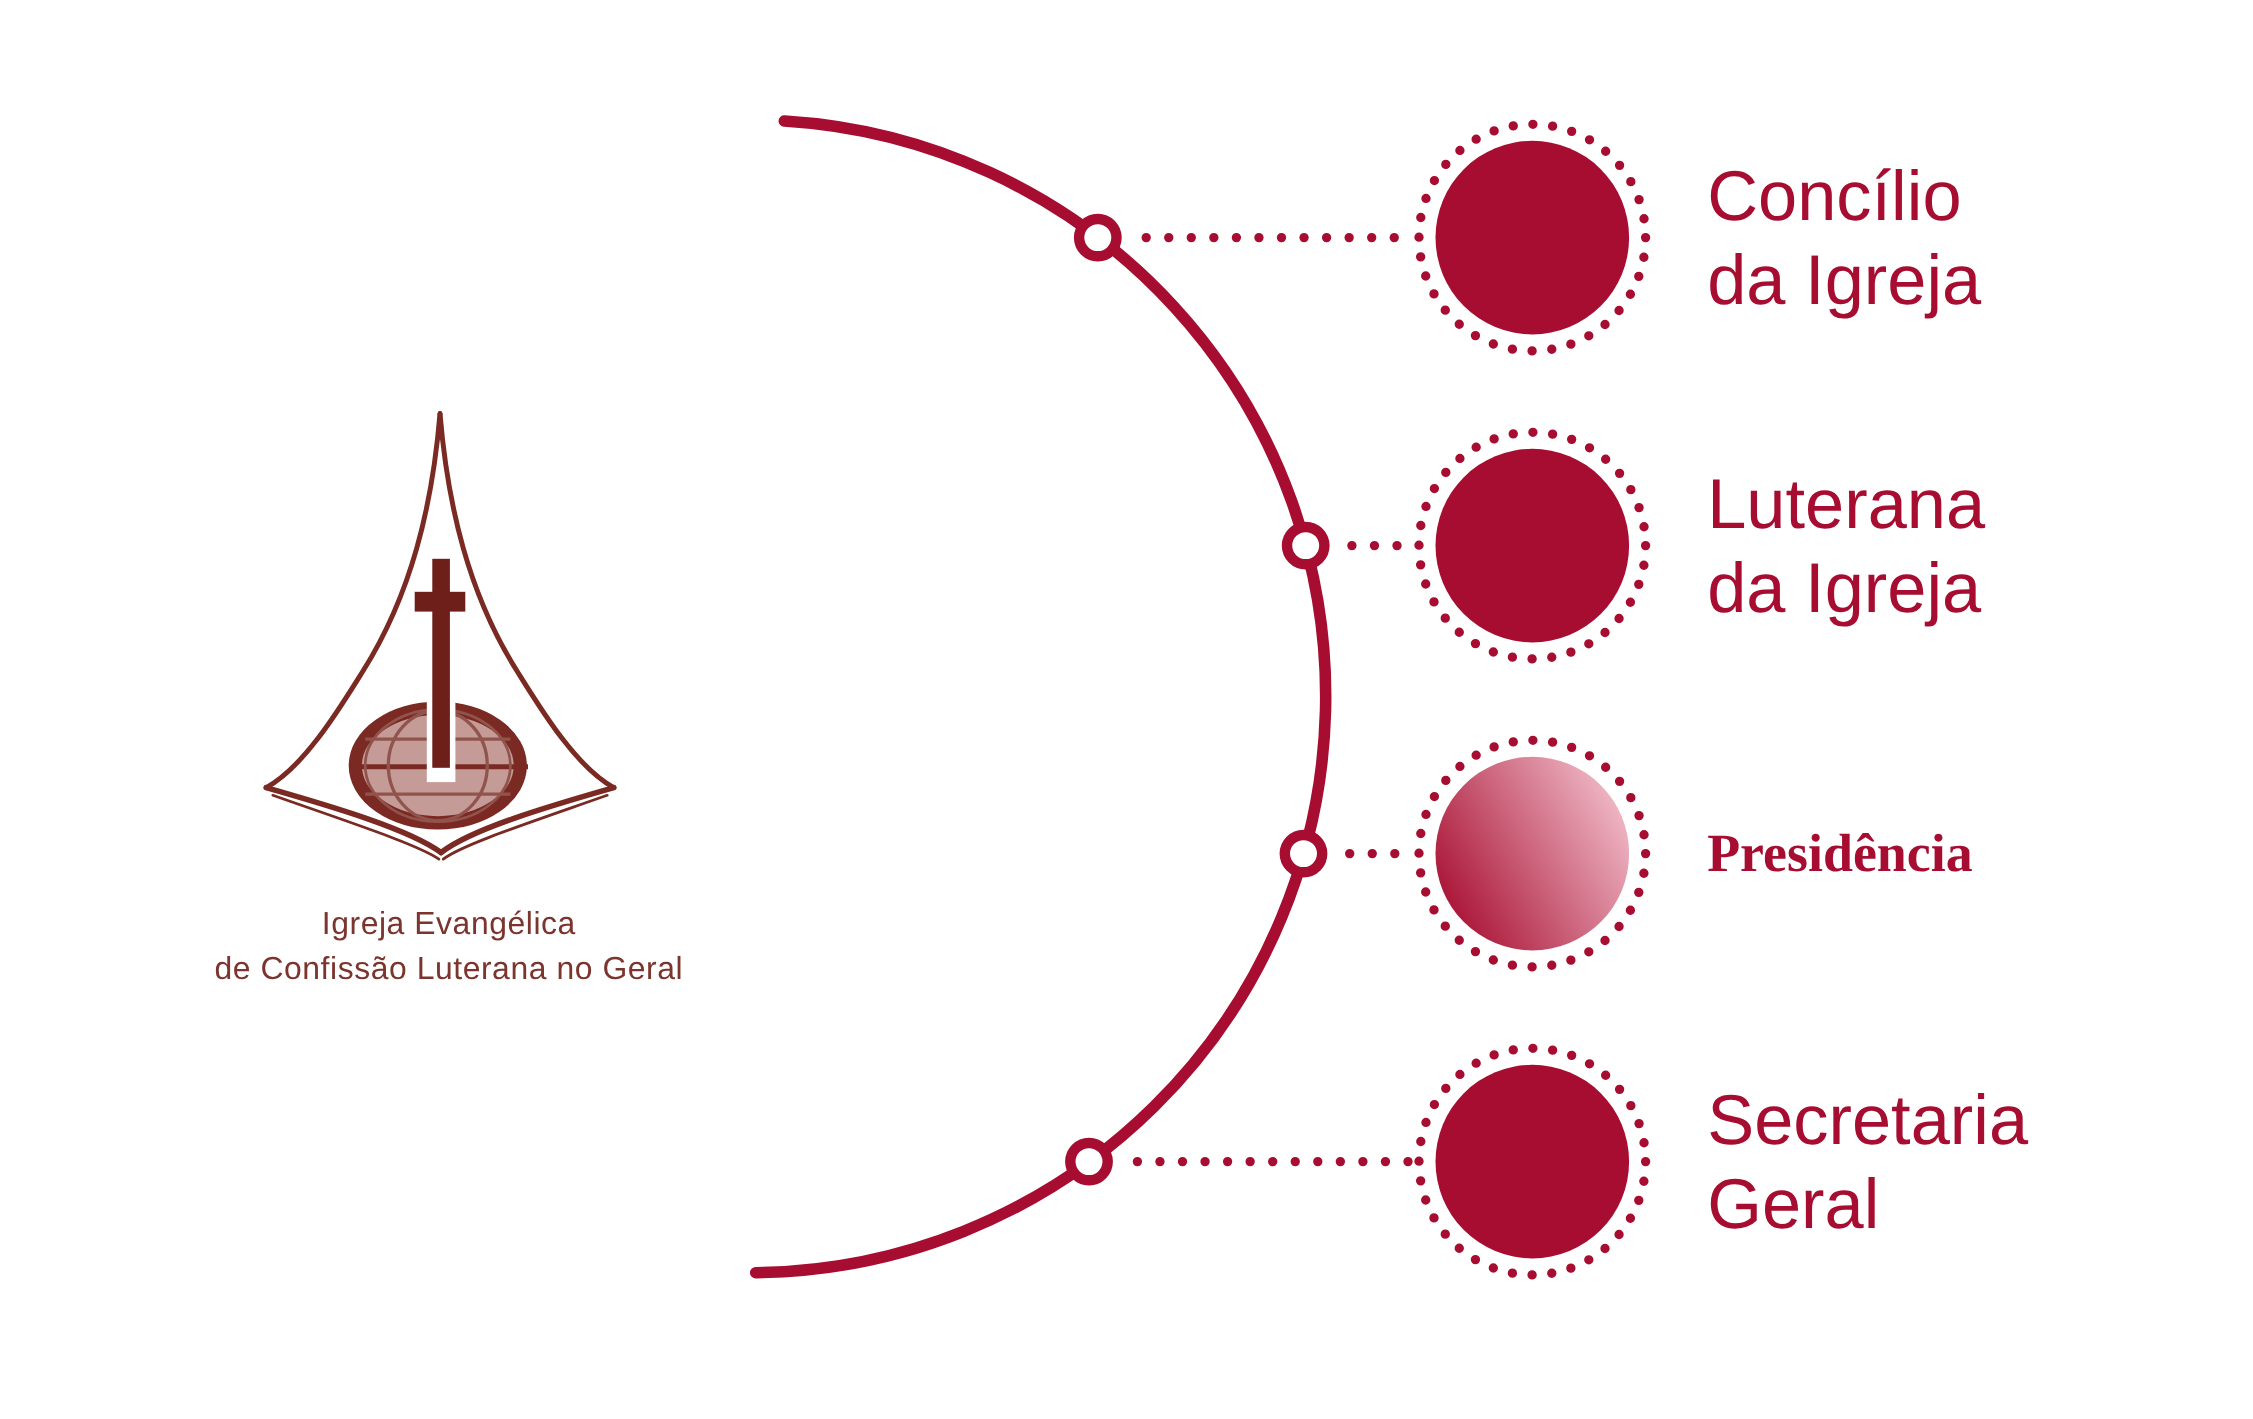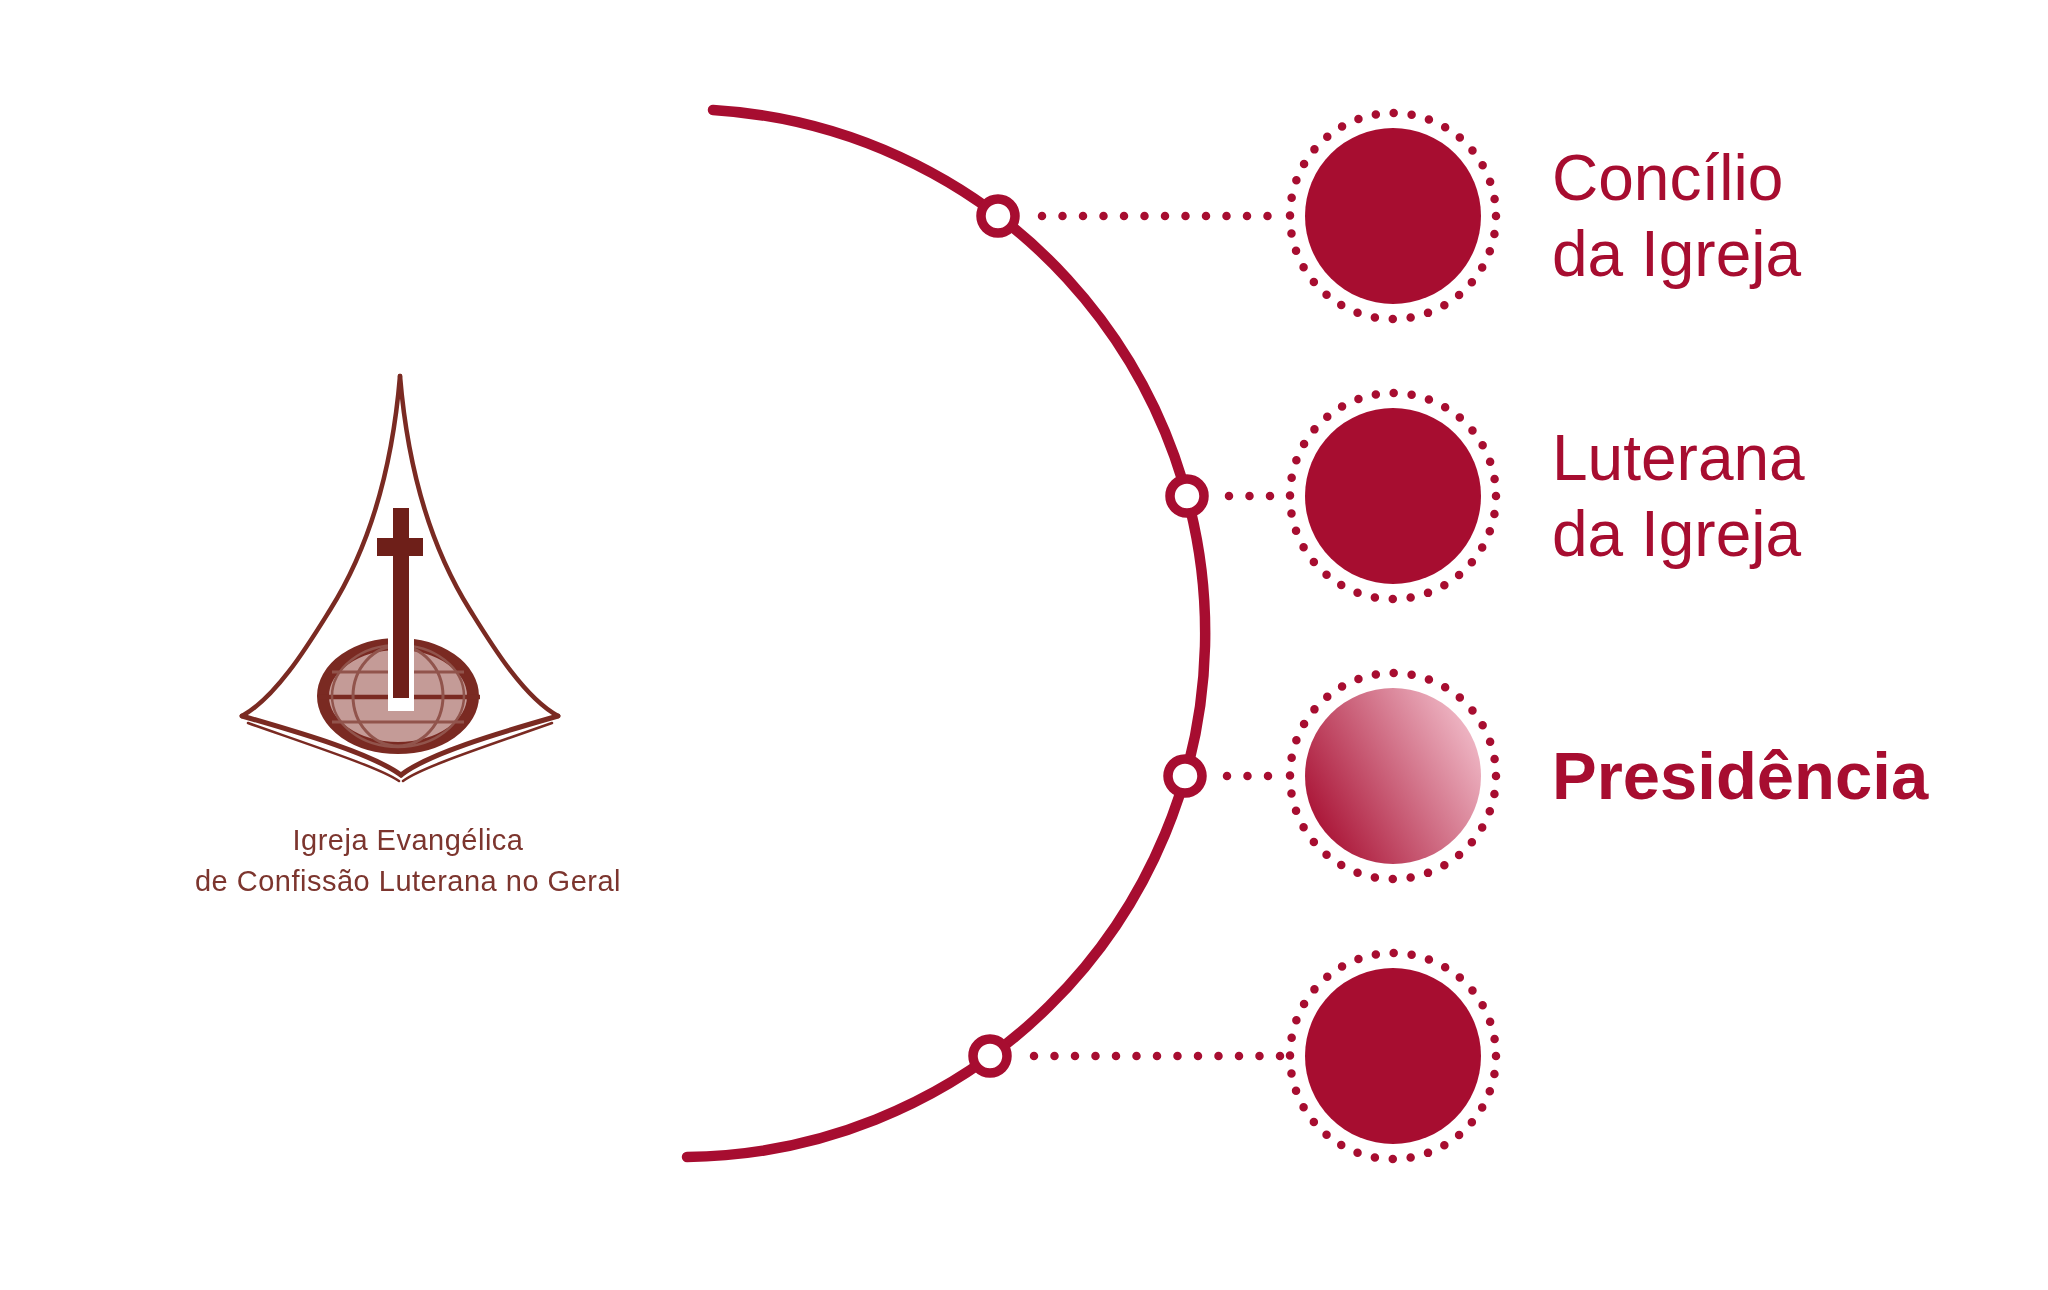--- a/index.html
+++ b/index.html
@@ -30,21 +30,21 @@
     letter-spacing:1px;
   }
   .title span{display:block;}
 
   .item-label{
     position:absolute;left:1552px;transform:translateY(-50%);
     color:var(--crimson,#A70D30);
     font-size:64px;line-height:76px;font-weight:normal;
     white-space:nowrap;
   }
-  .item-label.bold{font-weight:bold;font-size:67px;}
+  .item-label.bold{font-weight:bold;font-size:49px;font-family:Liberation Serif, serif;}
   .item-label span{display:block;}
   .item-label span:empty{display:none;}
 
   .logo-caption{
     position:absolute;left:150px;top:820px;width:516px;
     text-align:center;
     color:var(--logo_text,#7C352E);
     font-size:29px;line-height:41px;
     letter-spacing:0.5px;
   }
@@ -120,14 +120,18 @@
     <span>da Igreja</span>
   </div>
   <div class="item-label" style="top:496px">
     <span>Luterana</span>
     <span>da Igreja</span>
   </div>
   <div class="item-label bold" style="top:776px">
     <span>Presidência</span>
 
   </div>
+  <div class="item-label" style="top:1056px">
+    <span>Secretaria</span>
+    <span>Geral</span>
+  </div>
 
 </div>
 
 </body></html>

